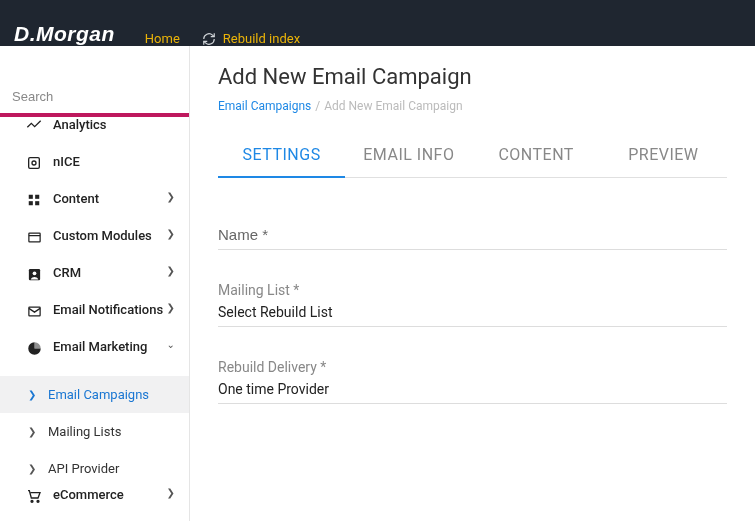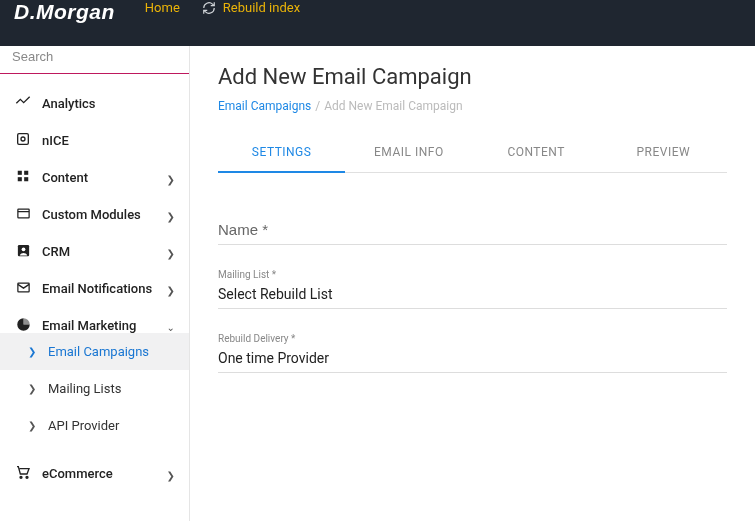--- a/index.html
+++ b/index.html
@@ -10,21 +10,21 @@
       overflow: hidden;
       background: #fff;
       color: #212121;
       font-size: 14px;
     }
     .topbar {
       height: 46px;
       background: #1f2630;
       color: #fff;
       display: flex;
-      align-items: flex-start;
+      align-items: flex-end;
       padding: 0 14px;
     }
     .brand {
       font-family: Impact, "Arial Black", sans-serif;
       font-style: italic;
       font-weight: 900;
       font-size: 21px;
       letter-spacing: 0.5px;
       margin-right: 30px;
     }
@@ -42,43 +42,45 @@
       height: calc(100% - 46px);
     }
     .sidebar {
       width: 190px;
       border-right: 1px solid #e5e5e5;
       display: flex;
       flex-direction: column;
       overflow-y: auto;
     }
     .search-wrap {
-      padding: 2px 12px 9px;
-      border-bottom: 1px solid #be185d;
+      padding: 10px 12px 9px;
+      border-bottom: 4px solid #be185d;
+      margin-top: 32px;
     }
     .search-wrap input {
       border: none;
       outline: none;
       width: 100%;
       font-size: 13px;
       color: #777;
       background: transparent;
     }
     .search-wrap input::placeholder { color: #888; }
     .menu { list-style: none; }
     .menu li {
       display: flex;
-      align-items: flex-end;
+      align-items: flex-start;
       height: 37px;
       padding: 0 14px;
       cursor: pointer;
       font-size: 13px;
       font-weight: 500;
       color: #222;
       position: relative;
+      margin-left: 11px;
     }
     .menu li .mi {
       width: 18px;
       height: 18px;
       margin-right: 10px;
       display: flex;
       align-items: center;
       justify-content: center;
       color: #222;
     }
@@ -129,35 +131,35 @@
     .breadcrumb .bc-sep { color: #bbb; margin: 0 1px; }
     .breadcrumb .bc-cur { color: #bbb; }
     .tabs {
       display: flex;
       border-bottom: 1px solid #e0e0e0;
       margin-bottom: 48px;
     }
     .tab {
       flex: 1;
       text-align: center;
-      font-size: 12px;
+      font-size: 16px;
       letter-spacing: 0.5px;
       color: #888;
       padding: 10px 0 12px;
       cursor: pointer;
       text-transform: uppercase;
     }
     .tab.active {
       color: #1e88e5;
       border-bottom: 2px solid #1e88e5;
       margin-bottom: -1px;
     }
-    .field { margin-bottom: 24px; }
+    .field { margin-bottom: 32px; }
     .field .f-label {
-      font-size: 10px;
+      font-size: 14px;
       color: #888;
       display: block;
       margin-bottom: 6px;
     }
     .field .f-input, .field .f-select {
       width: 100%;
       border: none;
       border-bottom: 1px solid #ddd;
       background: transparent;
       font-size: 14px;

